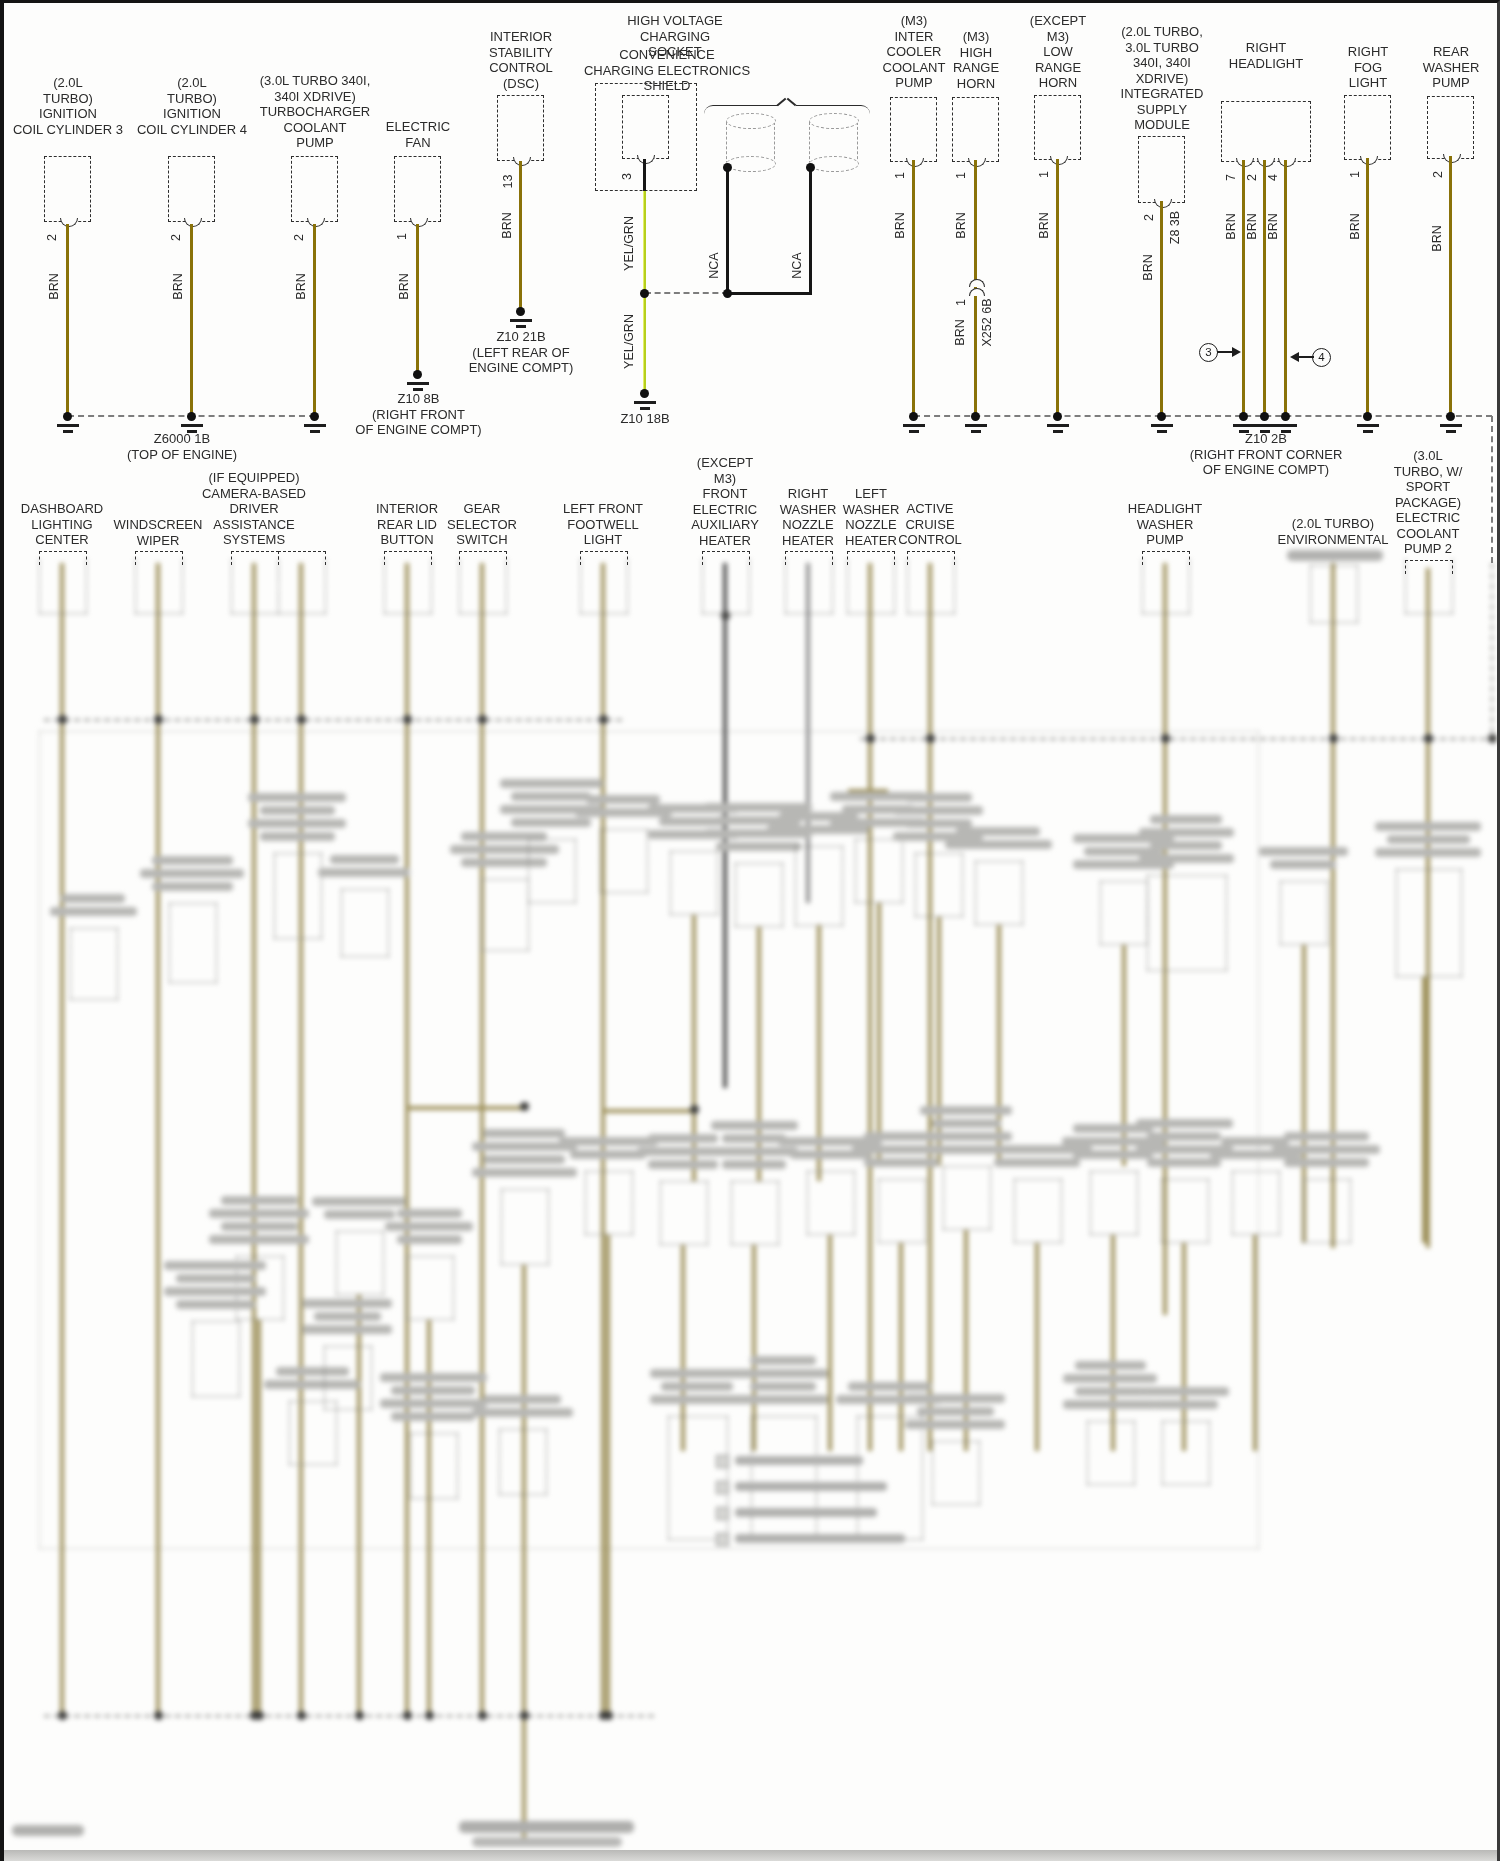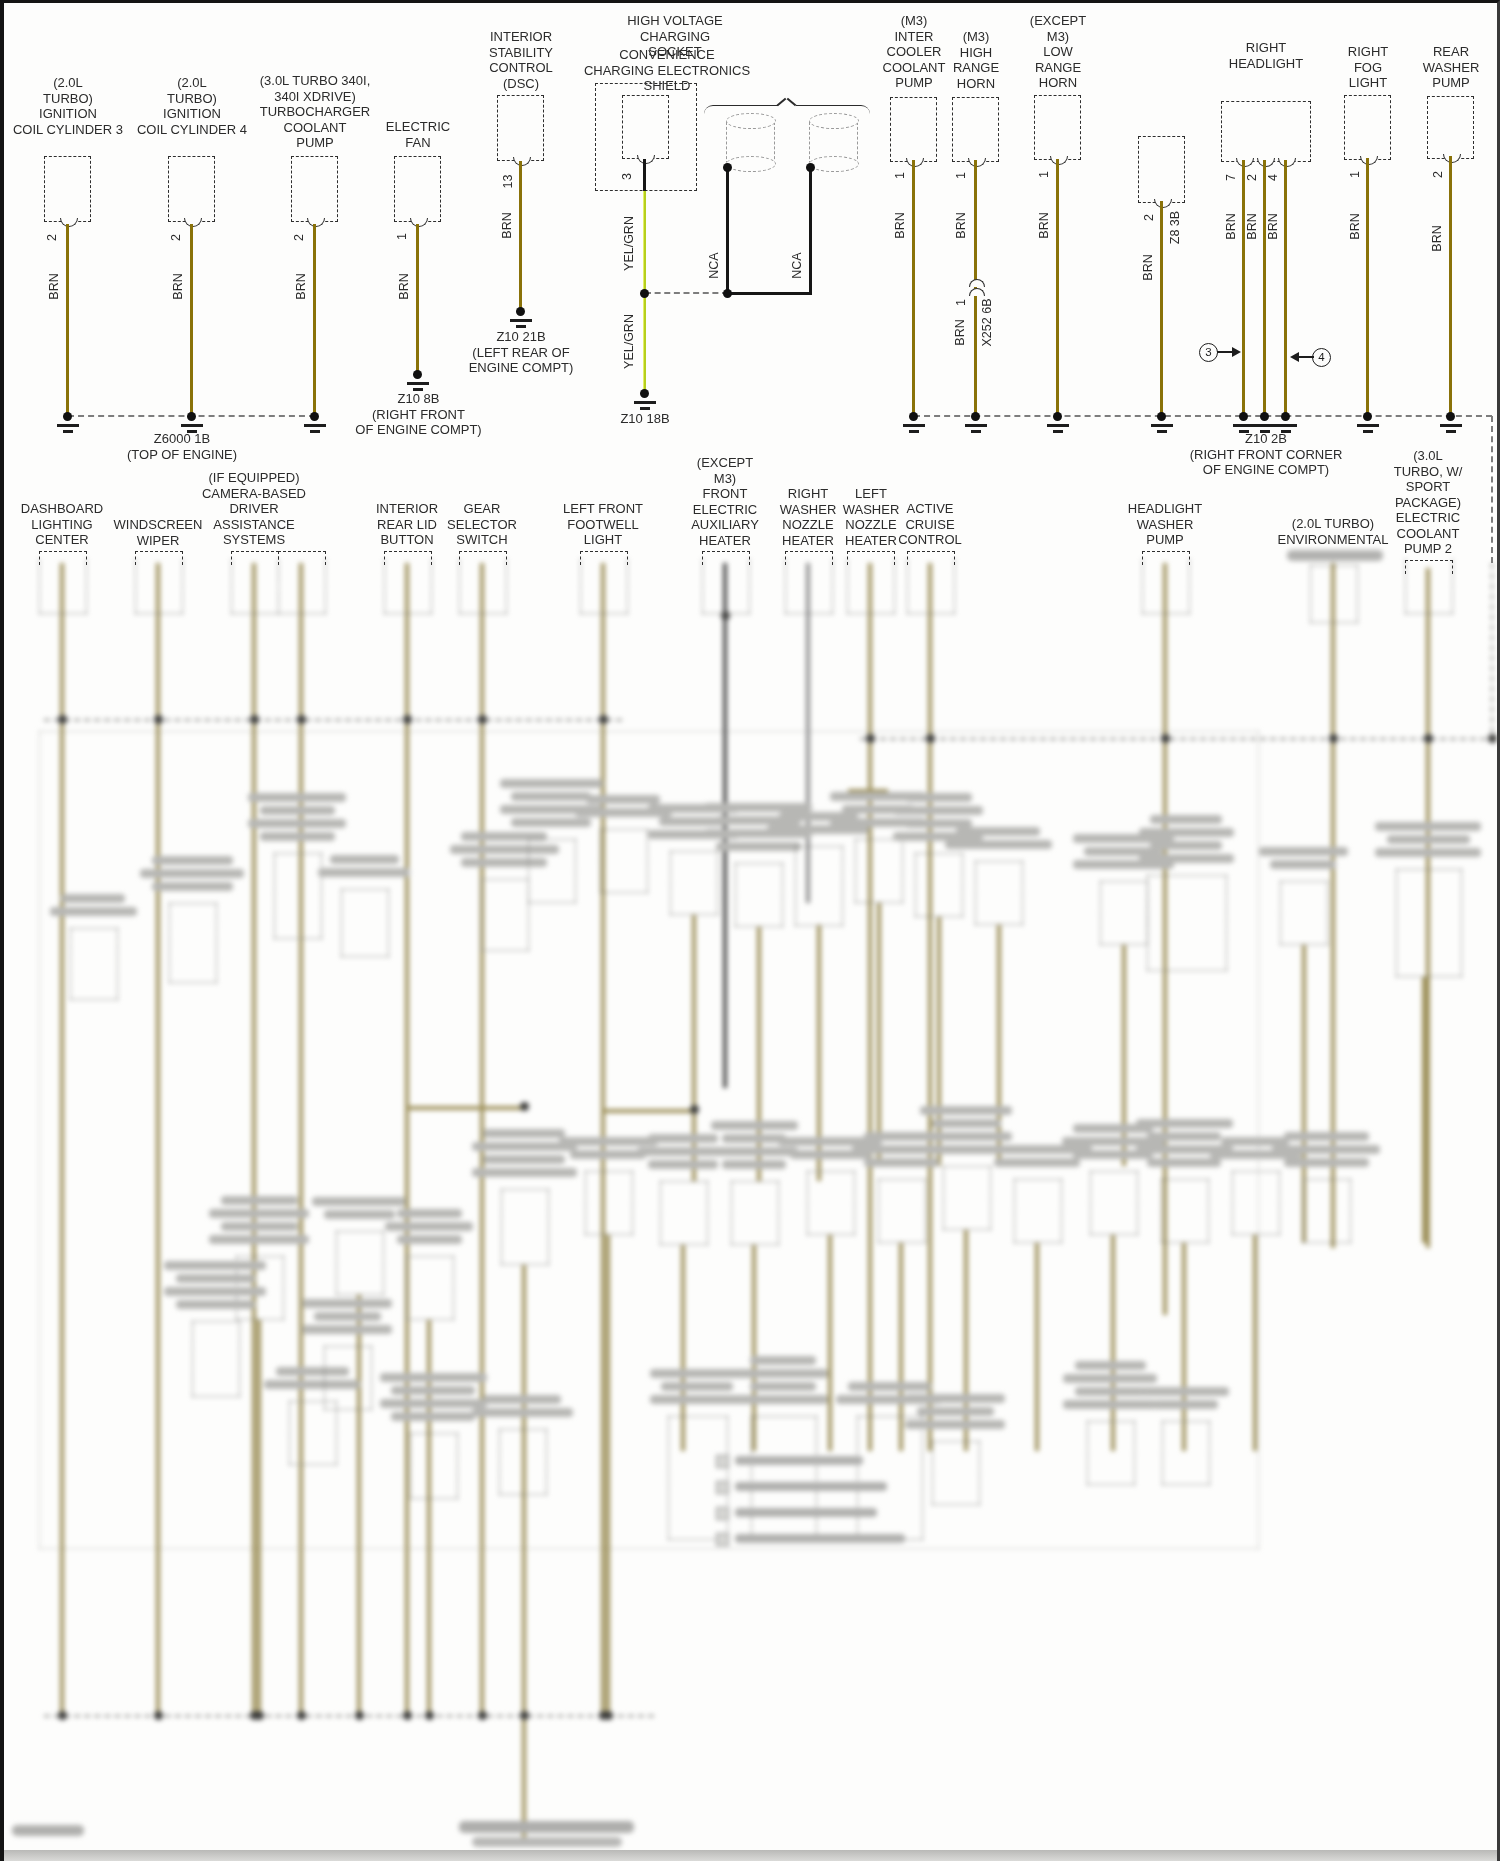--- a/index.html
+++ b/index.html
@@ -351,20 +351,27 @@
 PUMP</div>
   <div class="lbl" style="left:922px;top:26px;width:100px">(M3)
 HIGH
 RANGE
 HORN</div>
   <div class="lbl" style="left:1004px;top:10px;width:100px">(EXCEPT
 M3)
 LOW
 RANGE
 HORN</div>
+  <div class="lbl" style="left:1098px;top:21px;width:120px">(2.0L TURBO,
+3.0L TURBO
+340I, 340I
+XDRIVE)
+INTEGRATED
+SUPPLY
+MODULE</div>
   <div class="lbl" style="left:1202px;top:37px;width:120px">RIGHT
 HEADLIGHT</div>
   <div class="lbl" style="left:1314px;top:41px;width:100px">RIGHT
 FOG
 LIGHT</div>
   <div class="lbl" style="left:1397px;top:41px;width:100px">REAR
 WASHER
 PUMP</div>
 
   <div class="box" style="left:40px;top:153px;width:45px;height:64px"></div>

